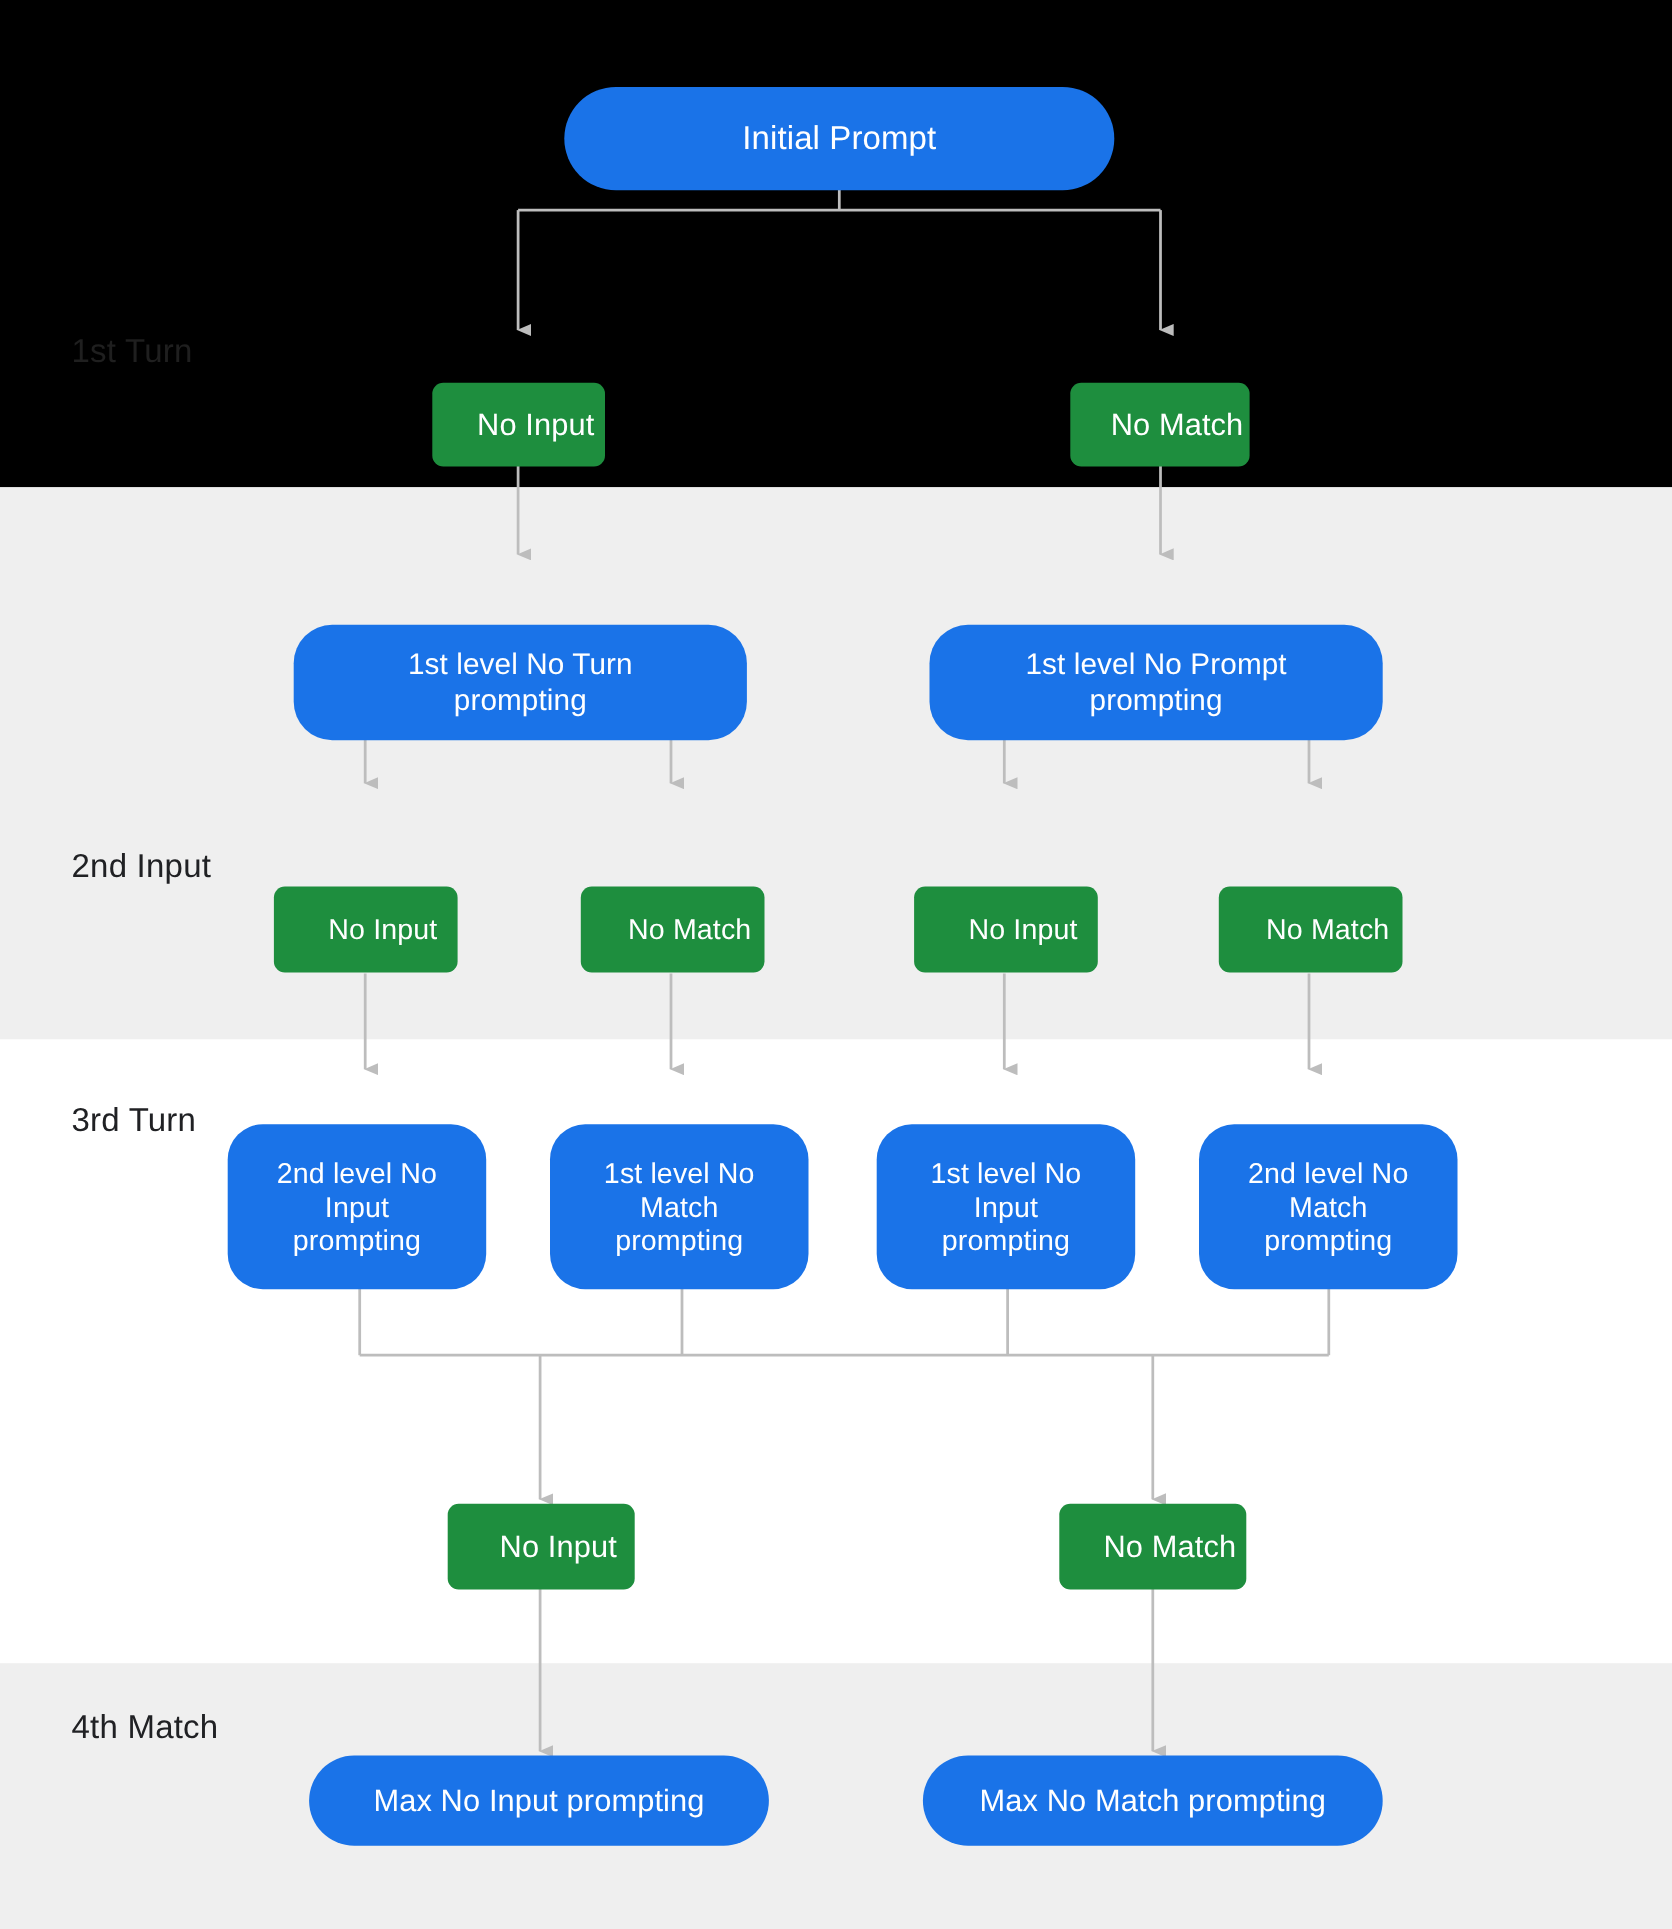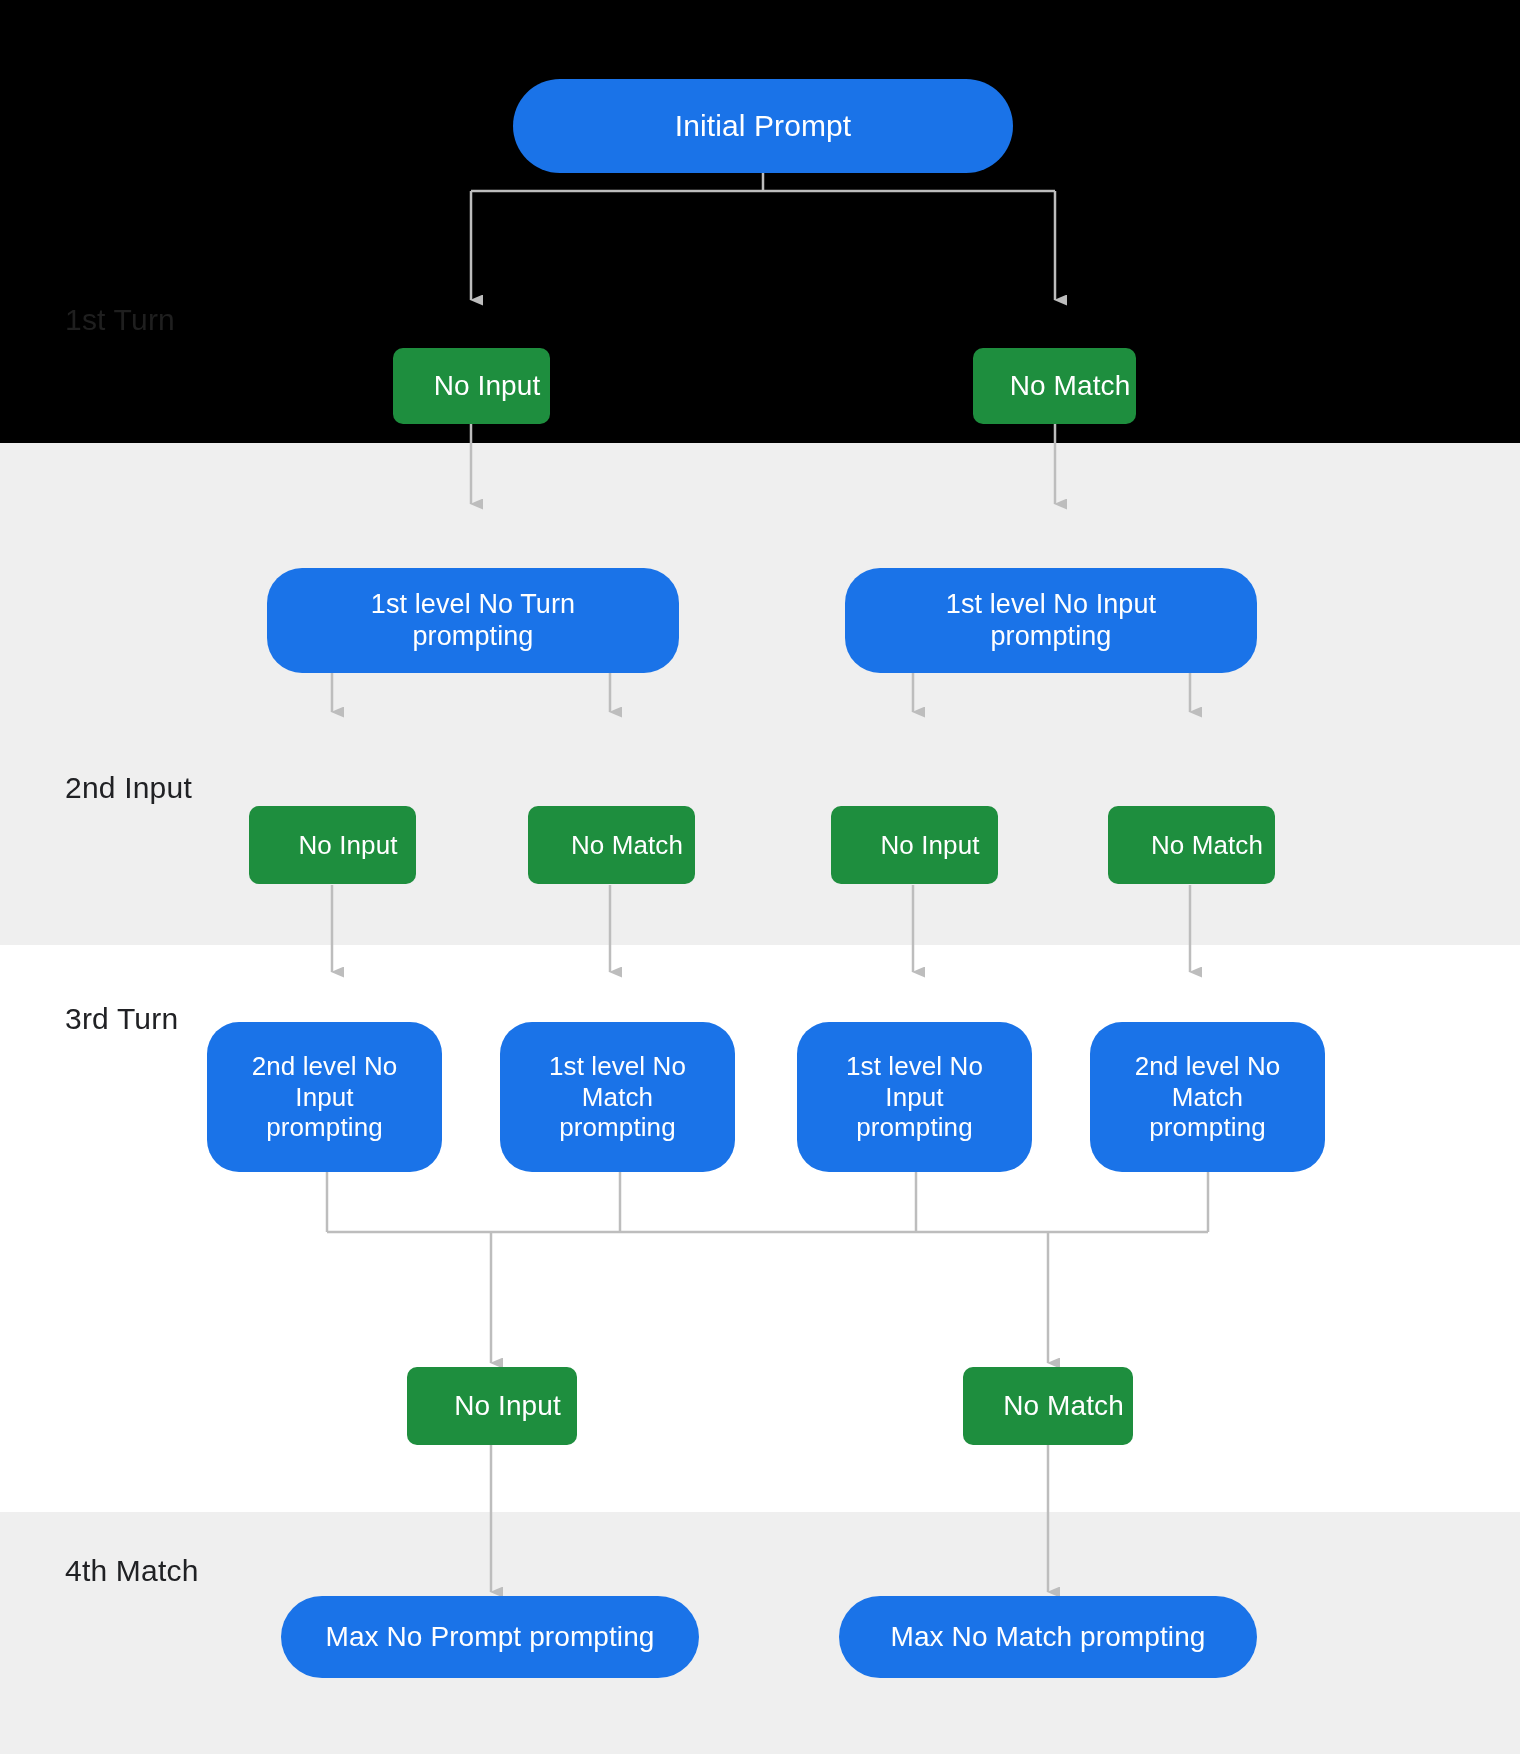--- a/index.html
+++ b/index.html
@@ -119,21 +119,21 @@
 
   <div class="node blue" style="left:513px; top:79px; width:500px; height:94px; border-radius:47px; font-size:30px;">Initial Prompt</div>
 
   <div class="node green" style="left:393px; top:348px; width:157px; height:76px; border-radius:10px; font-size:28px;">No Input</div>
 
   <div class="node green" style="left:973px; top:348px; width:163px; height:76px; border-radius:10px; font-size:28px;">No Match</div>
 
   <div class="node blue" style="left:267px; top:568px; width:412px; height:105px; border-radius:35px; font-size:27px;">1st level No Turn
 prompting</div>
 
-  <div class="node blue" style="left:845px; top:568px; width:412px; height:105px; border-radius:35px; font-size:27px;">1st level No Input
+  <div class="node blue" style="left:845px; top:568px; width:412px; height:105px; border-radius:35px; font-size:27px;">1st level No Prompt
 prompting</div>
 
   <div class="node green" style="left:249px; top:806px; width:167px; height:78px; border-radius:10px; font-size:26px;">No Input</div>
 
   <div class="node green" style="left:528px; top:806px; width:167px; height:78px; border-radius:10px; font-size:26px;">No Match</div>
 
   <div class="node green" style="left:831px; top:806px; width:167px; height:78px; border-radius:10px; font-size:26px;">No Input</div>
 
   <div class="node green" style="left:1108px; top:806px; width:167px; height:78px; border-radius:10px; font-size:26px;">No Match</div>
 
@@ -150,17 +150,17 @@
 prompting</div>
 
   <div class="node blue" style="left:1090px; top:1022px; width:235px; height:150px; border-radius:32px; font-size:26px;">2nd level No
 Match
 prompting</div>
 
   <div class="node green" style="left:407px; top:1367px; width:170px; height:78px; border-radius:10px; font-size:28px;">No Input</div>
 
   <div class="node green" style="left:963px; top:1367px; width:170px; height:78px; border-radius:10px; font-size:28px;">No Match</div>
 
-  <div class="node blue" style="left:281px; top:1596px; width:418px; height:82px; border-radius:41px; font-size:28px;">Max No Prompt prompting</div>
+  <div class="node blue" style="left:281px; top:1596px; width:418px; height:82px; border-radius:41px; font-size:28px;">Max No Input prompting</div>
 
   <div class="node blue" style="left:839px; top:1596px; width:418px; height:82px; border-radius:41px; font-size:28px;">Max No Match prompting</div>
 
 </div>
 
 </body></html>

